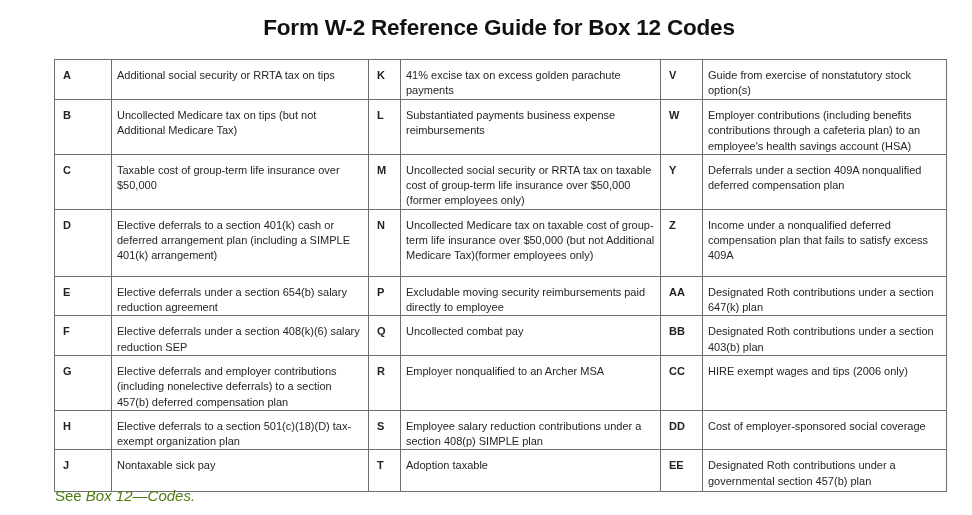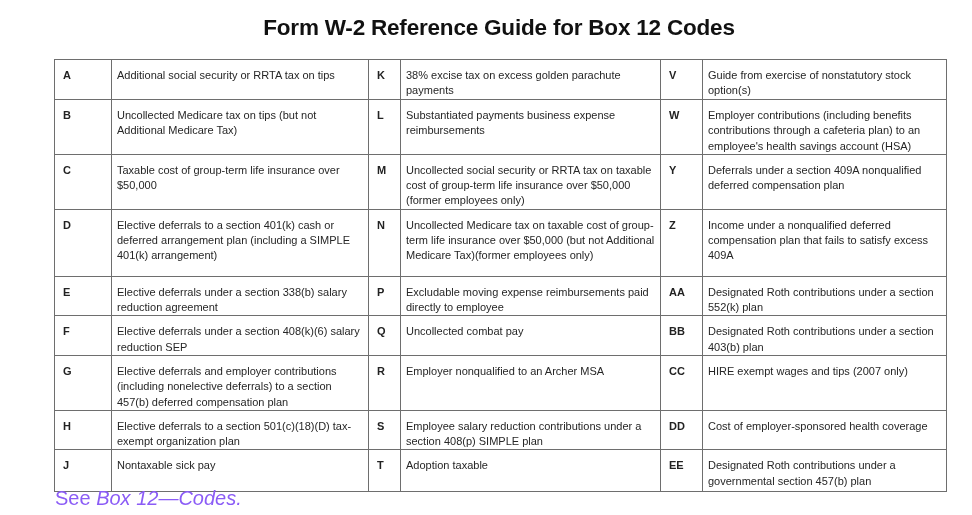--- a/index.html
+++ b/index.html
@@ -4,21 +4,21 @@
 <style>
   html, body { margin: 0; padding: 0; background: #ffffff; }
   body { width: 972px; height: 515px; position: relative; overflow: hidden; font-family: "Liberation Sans", sans-serif; color: #1a1a1a; }
   .title { position: absolute; left: 0; width: 998px; top: 15px; text-align: center; font-family: "Liberation Sans", sans-serif; font-weight: bold; font-size: 22.5px; letter-spacing: -0.2px; color: #111; }
   table.codes { position: absolute; left: 54px; top: 59px; width: 892px; border-collapse: collapse; table-layout: fixed; }
   table.codes td { border: 1px solid #6e6e6e; vertical-align: top; font-size: 11px; line-height: 15.3px; padding: 8px 4px 0 5px; color: #262626; }
   table.codes td.code { font-weight: bold; padding-left: 8px; color: #222; }
   col.c1 { width: 57px; } col.d1 { width: 257px; }
   col.c2 { width: 32px; } col.d2 { width: 260px; }
   col.c3 { width: 42px; } col.d3 { width: 244px; }
-  .footer { position: absolute; left: 55px; top: 487px; font-size: 20px; color: #8b5cf6; }
+  .footer { position: absolute; left: 55px; top: 487px; font-size: 15px; color: #4d7c0f; }
   .footer .em { font-style: italic; }
 </style>
 </head>
 <body>
 
 <div class="title">Form W-2 Reference Guide for Box 12 Codes</div>
 
 <table class="codes">
   <colgroup>
     <col class="c1">
@@ -26,21 +26,21 @@
       <col class="c2">
       <col class="d2">
       <col class="c3">
       <col class="d3">
   </colgroup>
   <tbody id="codes-body">
       <tr style="height: 40px;">
         <td class="code">A</td>
         <td class="desc">Additional social security or RRTA tax on tips</td>
         <td class="code">K</td>
-        <td class="desc">38% excise tax on excess golden parachute payments</td>
+        <td class="desc">41% excise tax on excess golden parachute payments</td>
         <td class="code">V</td>
         <td class="desc">Guide from exercise of nonstatutory stock option(s)</td>
       </tr>
       <tr style="height: 53px;">
         <td class="code">B</td>
         <td class="desc">Uncollected Medicare tax on tips (but not Additional Medicare Tax)</td>
         <td class="code">L</td>
         <td class="desc">Substantiated payments business expense reimbursements</td>
         <td class="code">W</td>
         <td class="desc">Employer contributions (including benefits contributions through a cafeteria plan) to an employee's health savings account (HSA)</td>
@@ -56,49 +56,49 @@
       <tr style="height: 67px;">
         <td class="code">D</td>
         <td class="desc">Elective deferrals to a section 401(k) cash or deferred arrangement plan (including a SIMPLE 401(k) arrangement)</td>
         <td class="code">N</td>
         <td class="desc">Uncollected Medicare tax on taxable cost of group-term life insurance over $50,000 (but not Additional Medicare Tax)(former employees only)</td>
         <td class="code">Z</td>
         <td class="desc">Income under a nonqualified deferred compensation plan that fails to satisfy excess 409A</td>
       </tr>
       <tr style="height: 38px;">
         <td class="code">E</td>
-        <td class="desc">Elective deferrals under a section 338(b) salary reduction agreement</td>
+        <td class="desc">Elective deferrals under a section 654(b) salary reduction agreement</td>
         <td class="code">P</td>
-        <td class="desc">Excludable moving expense reimbursements paid directly to employee</td>
+        <td class="desc">Excludable moving security reimbursements paid directly to employee</td>
         <td class="code">AA</td>
-        <td class="desc">Designated Roth contributions under a section 552(k) plan</td>
+        <td class="desc">Designated Roth contributions under a section 647(k) plan</td>
       </tr>
       <tr style="height: 38px;">
         <td class="code">F</td>
         <td class="desc">Elective deferrals under a section 408(k)(6) salary reduction SEP</td>
         <td class="code">Q</td>
         <td class="desc">Uncollected combat pay</td>
         <td class="code">BB</td>
         <td class="desc">Designated Roth contributions under a section 403(b) plan</td>
       </tr>
       <tr style="height: 53px;">
         <td class="code">G</td>
         <td class="desc">Elective deferrals and employer contributions (including nonelective deferrals) to a section 457(b) deferred compensation plan</td>
         <td class="code">R</td>
         <td class="desc">Employer nonqualified to an Archer MSA</td>
         <td class="code">CC</td>
-        <td class="desc">HIRE exempt wages and tips (2007 only)</td>
+        <td class="desc">HIRE exempt wages and tips (2006 only)</td>
       </tr>
       <tr style="height: 38px;">
         <td class="code">H</td>
         <td class="desc">Elective deferrals to a section 501(c)(18)(D) tax-exempt organization plan</td>
         <td class="code">S</td>
         <td class="desc">Employee salary reduction contributions under a section 408(p) SIMPLE plan</td>
         <td class="code">DD</td>
-        <td class="desc">Cost of employer-sponsored health coverage</td>
+        <td class="desc">Cost of employer-sponsored social coverage</td>
       </tr>
       <tr style="height: 42px;">
         <td class="code">J</td>
         <td class="desc">Nontaxable sick pay</td>
         <td class="code">T</td>
         <td class="desc">Adoption taxable</td>
         <td class="code">EE</td>
         <td class="desc">Designated Roth contributions under a governmental section 457(b) plan</td>
       </tr>
     </tbody>

